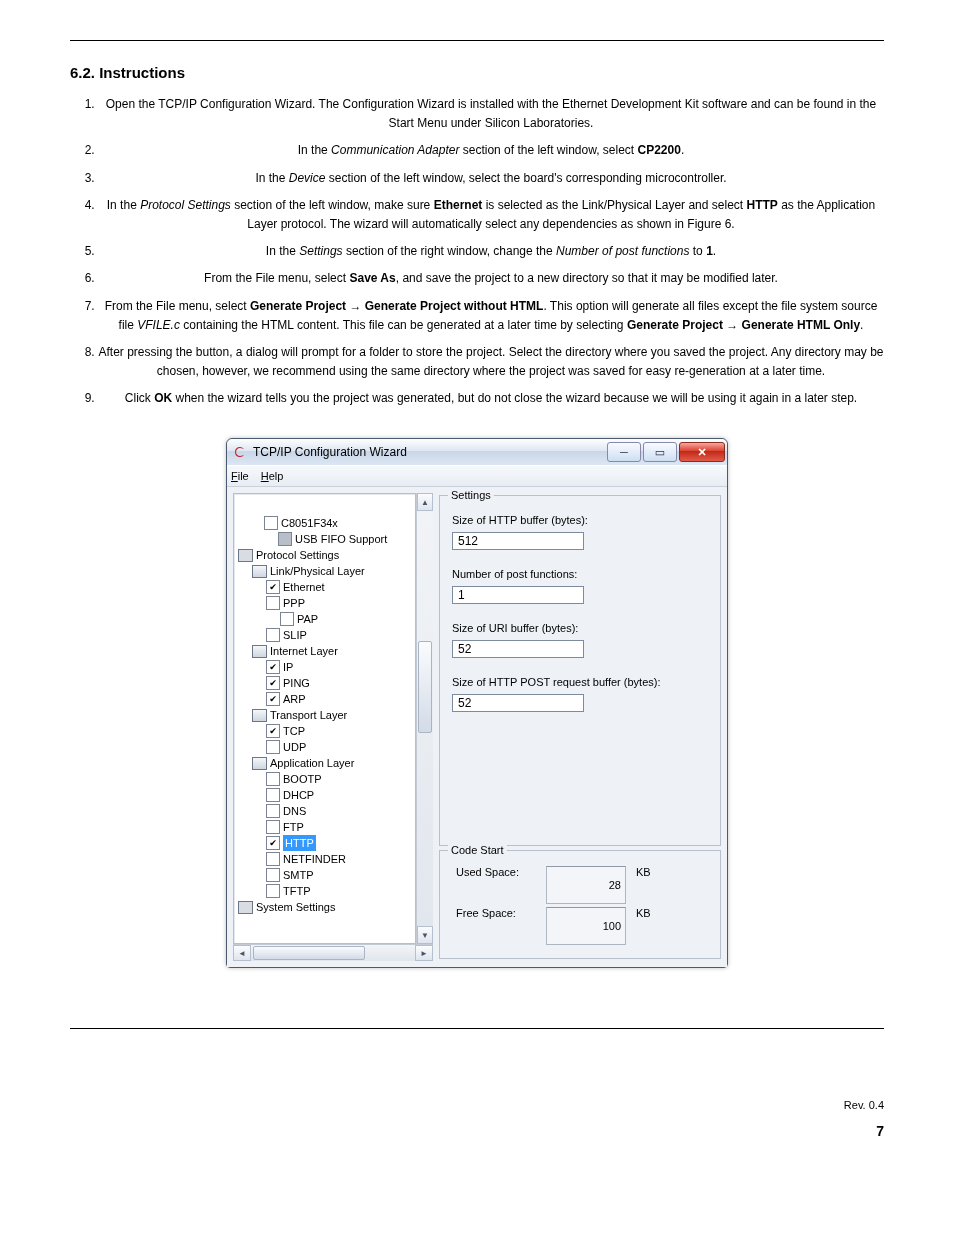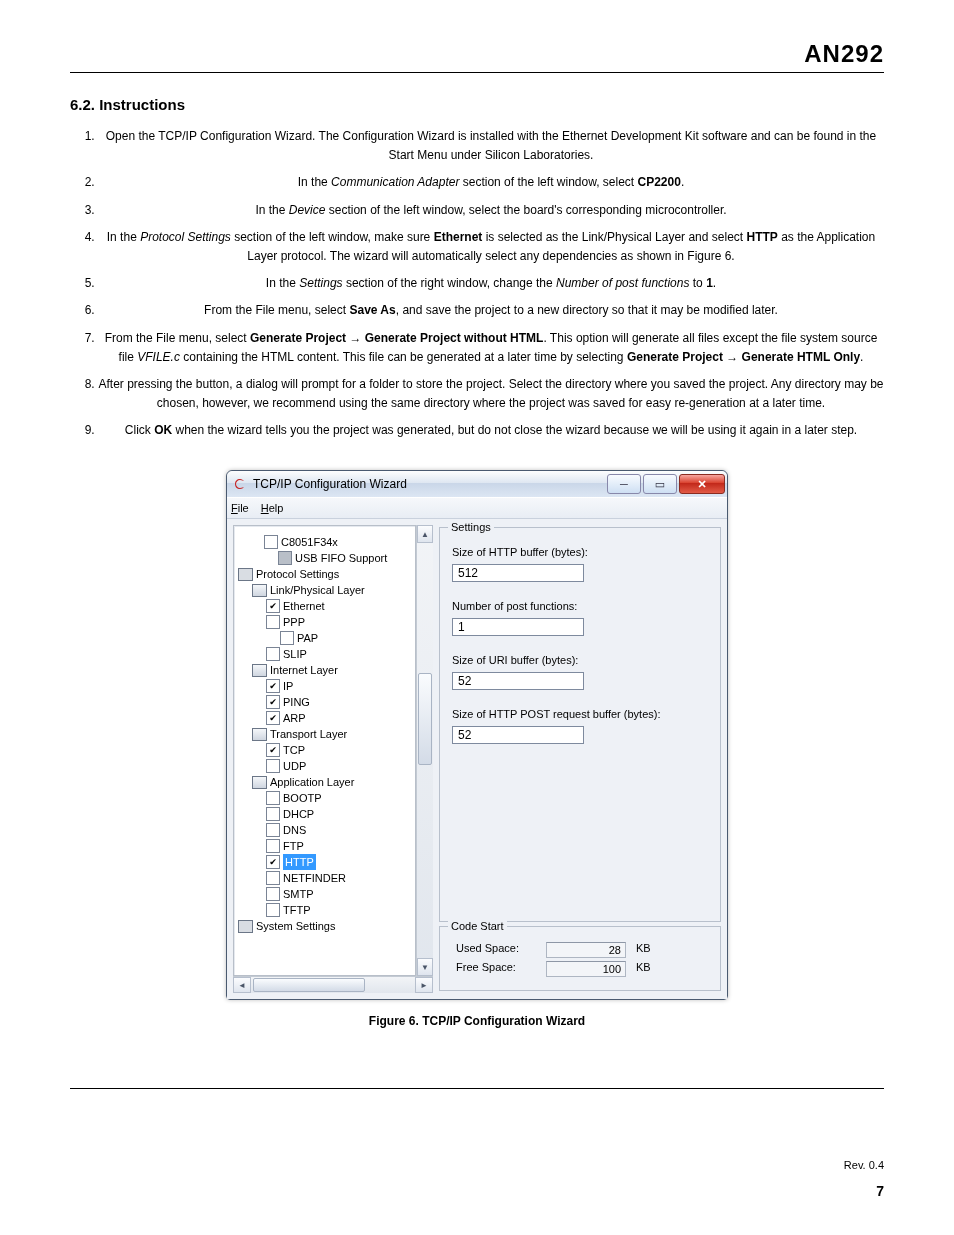--- a/index.html
+++ b/index.html
@@ -15,21 +15,21 @@
 .tb-icon { width:14px; height:14px; margin-right:6px; display:inline-flex; align-items:center; justify-content:center; }
 .tb-title { font-size:12px; color:#000; flex:1; }
 .tb-btns { display:flex; gap:0; }
 .tb-btn { width:32px; height:18px; border:1px solid #88a; background:linear-gradient(#f8fbff,#cedff3); border-radius:3px; margin-left:2px; display:flex; align-items:center; justify-content:center; font-size:11px; color:#334; }
 .tb-btn.close { background:linear-gradient(#f7a6a0,#d9402c 45%,#c2281a 46%,#e25b47); border-color:#8a2b20; color:#fff; width:44px; font-weight:bold; }
 .menubar { height:20px; background:linear-gradient(#f6f8fb,#e8edf4); border-top:1px solid #fff; border-bottom:1px solid #c9d1dd; display:flex; align-items:center; padding:0 4px; gap:12px; }
 .menu-item { font-size:11px; }
 .menu-item u { text-decoration:underline; }
 .client { padding:6px; background:#eef1f6; display:flex; gap:6px; height:480px; box-sizing:border-box; }
 .panel { background:#fff; border:1px solid #b8bfc9; box-shadow:inset 1px 1px 0 #e5e9ef; position:relative; }
-.tree { flex:1; overflow:hidden; padding:8px 2px; font-size:11px; line-height:16px; }
+.tree { flex:1; overflow:hidden; padding:21px 2px; font-size:11px; line-height:16px; }
 .node { display:flex; align-items:center; white-space:nowrap; }
 .ind { display:inline-block; }
 .chk { width:12px; height:12px; border:1px solid #7a8495; background:#fff; display:inline-flex; align-items:center; justify-content:center; margin-right:3px; font-size:10px; line-height:10px; flex:0 0 auto; }
 .chk.half { background:#b9bfc8; }
 .chk.checked::after { content:"✔"; font-size:9px; color:#000; }
 .ic { width:13px; height:11px; margin-right:3px; background:#d9dde3; border:1px solid #6b7687; display:inline-block; flex:0 0 auto; }
 .ic.net { background:linear-gradient(#f5f7fa,#cfd6e0); }
 .sel { background:#3399ff; color:#fff; padding:0 2px; }
 .vscroll { width:16px; background:linear-gradient(#f2f4f7,#e1e6ed); border-left:1px solid #c3cad3; display:flex; flex-direction:column; }
 .vs-btn { height:16px; background:linear-gradient(#fbfcfe,#dfe5ee); border:1px solid #b6bfcd; margin:0; display:flex; align-items:center; justify-content:center; font-size:8px; color:#4a5568; }
@@ -39,38 +39,37 @@
 .hs-btn { width:16px; background:linear-gradient(#fbfcfe,#dfe5ee); border:1px solid #b6bfcd; display:flex; align-items:center; justify-content:center; font-size:8px; color:#4a5568; }
 .hs-track { flex:1; position:relative; }
 .hs-thumb { position:absolute; top:1px; bottom:1px; left:2px; width:110px; background:linear-gradient(#fafcfe,#d3dbe7); border:1px solid #a9b4c4; border-radius:2px; }
 .right { flex:1; display:flex; flex-direction:column; }
 .grp { border:1px solid #b8c0cc; margin:2px 0; position:relative; padding:12px 10px 10px 12px; }
 .grp-title { position:absolute; top:-7px; left:8px; background:#eef1f6; padding:0 3px; font-size:11px; }
 .fld-lbl { font-size:11px; margin-top:6px; }
 .fld-inp { width:120px; border:1px solid #7e8a9e; background:#fff; font-size:12px; padding:1px 5px; margin-top:6px; }
 .cs-row { display:flex; align-items:flex-start; gap:10px; margin:3px 4px; }
 .cs-lbl { width:80px; font-size:11px; }
-.cs-val { width:70px; border:1px solid #aeb6c2; border-top-color:#8e97a6; background:#f3f5f8; font-size:11px; padding:1px 4px; text-align:right; }
+.cs-val { width:70px; border:1px solid #aeb6c2; border-top-color:#8e97a6; background:#f3f5f8; font-size:11px; padding:12px 4px; text-align:right; }
 .fig-cap { font-size:12px; font-weight:bold; margin-top:14px; }
 .footer { margin-top:60px; position:relative; height:120px; border-top:1.5px solid #000; }
 .logo-wrap { position:absolute; left:0; top:8px; display:flex; flex-direction:column; align-items:center; }
 .logo-swirl { width:120px; height:55px; }
 .logo-txt { letter-spacing:6px; font-size:13px; font-weight:200; font-family:Arial; margin-top:-2px; }
 .rev { position:absolute; right:0; bottom:38px; font-size:11px; }
 .pgnum { position:absolute; right:0; bottom:10px; font-size:14px; font-weight:bold; }
 .treecol { display:flex; flex-direction:column; width:200px; }
 .treeflex { display:flex; flex:1; }
 .right-inner { display:flex; flex-direction:column; height:100%; }
 .settings-body { height:300px; }
 </style>
 </head>
 <body>
 
 <div class="page">
-  <div style="text-align:right;font-size:24px;font-weight:bold;letter-spacing:1px;margin-bottom:4px;">AN292</div>
   <hr class="hr">
 
   <div class="intro">
     <div style="font-size:15px;font-weight:bold;margin-bottom:6px;">6.2.  Instructions</div>
     <ol>
       <li><span>Open the TCP/IP Configuration Wizard. The Configuration Wizard is installed with the Ethernet Development Kit software and can be found in the Start Menu under Silicon Laboratories.</span></li>
       <li><span>In the <i>Communication Adapter</i> section of the left window, select <b>CP2200</b>.</span></li>
       <li><span>In the <i>Device</i> section of the left window, select the board's corresponding microcontroller.</span></li>
       <li><span>In the <i>Protocol Settings</i> section of the left window, make sure <b>Ethernet</b> is selected as the Link/Physical Layer and select <b>HTTP</b> as the Application Layer protocol. The wizard will automatically select any dependencies as shown in Figure 6.</span></li>
       <li><span>In the <i>Settings</i> section of the right window, change the <i>Number of post functions</i> to <b>1</b>.</span></li>
@@ -275,20 +274,19 @@
               <div class="cs-row">
                 <span class="cs-lbl">Free Space:</span>
                 <span class="cs-val">100</span>
                 <span>KB</span>
               </div>
             </div>
           </div>
         </div>
       </div>
     </div>
-    <div class="fig-cap">Figure 6. TCP/IP Configuration Wizard</div>
   </div>
 
   <div class="footer">
     <div class="rev">Rev. 0.4</div>
     <div class="pgnum">7</div>
   </div>
 </div>
 
 </body></html>

